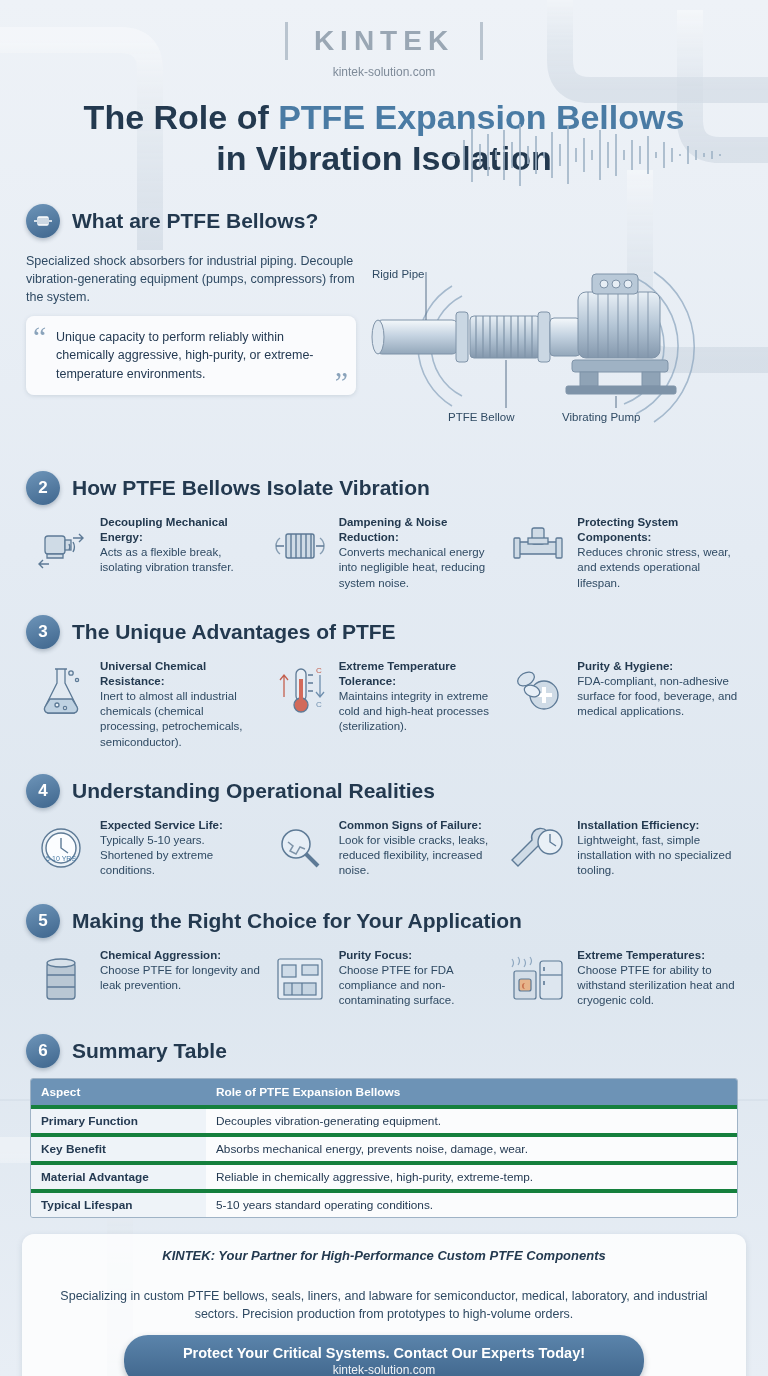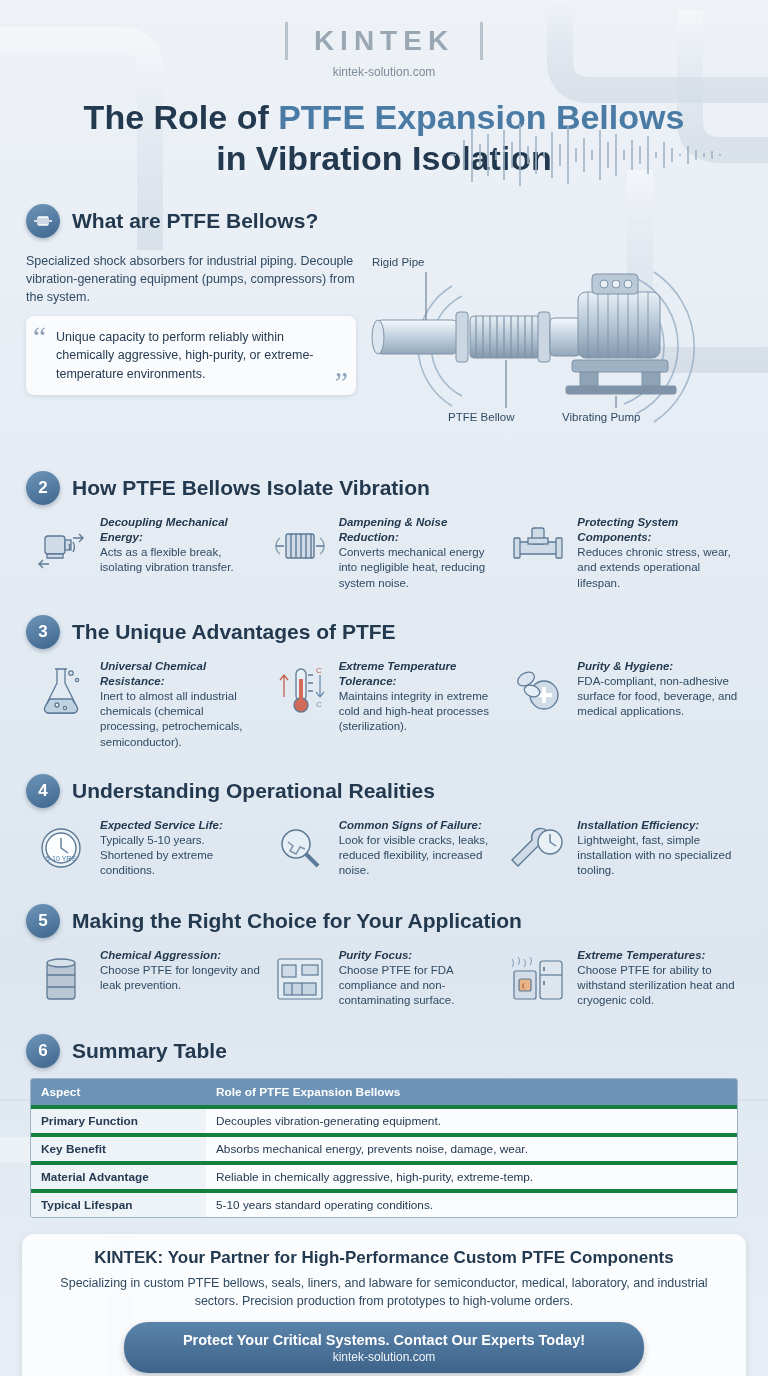--- a/index.html
+++ b/index.html
@@ -73,42 +73,42 @@
   .quote .qm-close { right:8px; bottom:-2px; }
 
   .s1-right { flex:1; position:relative; }
   .lbl { position:absolute; font-size:11.5px; color:#2f4a63; }
 
   
   .cols { display:flex; gap:8px; padding:0 30px; margin-top:2px; }
   .col { flex:1; display:flex; gap:8px; }
   .col .ic { flex:0 0 62px; height:62px; display:flex; align-items:center; justify-content:center; }
   .col .txt { font-size:11.5px; line-height:1.32; color:#2f4a63; }
-  .col .txt .h { font-weight:bold; color:#23394f; display:block;font-style:italic; }
+  .col .txt .h { font-weight:bold; color:#23394f; display:block; }
 
   
   .tbl { margin:10px 30px 0; border:1px solid #9fb3c6; border-radius:3px; overflow:hidden; }
   .tbl table { border-collapse:collapse; width:100%; font-size:11.8px; }
   .tbl th {
     background:#6d93b6; color:#fff; text-align:left;
     padding:6px 10px; font-weight:bold;margin-left:48px;
   }
   .tbl td { padding:5px 10px; border-top:4px solid #15803d; background:#fbfcfd; }
   .tbl td.k { font-weight:bold; background:#eef3f8; width:175px; }
 
   
   .footer {
     margin:16px 22px 0;
     background:rgba(255,255,255,.82);
     border-radius:12px;
     padding:14px 18px 16px;
     text-align:center;
     box-shadow:0 2px 6px rgba(80,100,120,.16);
   }
-  .footer h3 { margin:0 0 6px; font-size:17px; color:#23394f; }
+  .footer h3 { margin:0 0 24px; font-size:13px; color:#23394f;font-style:italic; }
   .footer p { margin:0; font-size:12.5px; line-height:1.45; color:#2f4a63; }
   .cta {
     margin:12px auto 0; width:520px;
     background:linear-gradient(180deg,#5b84ab,#3d6389);
     color:#fff; border-radius:24px; padding:10px 0 9px;
     box-shadow:0 3px 6px rgba(40,60,80,.3);
     cursor:pointer;
   }
   .cta .c1 { font-size:14.5px; font-weight:bold; }
   .cta .c2 { font-size:12px; opacity:.92; margin-top:2px; }
@@ -235,21 +235,21 @@
           <rect x="200" y="138" width="110" height="8" rx="2" fill="#7e93a8"></rect>
         </g>
 
         <g stroke="#5b7governor"></g>
         <g stroke="#59718a" stroke-width="1" fill="none">
           <path d="M60,24 V72"></path>
           <path d="M140,160 V112"></path>
           <path d="M250,160 V148"></path>
         </g>
       </svg>
-      <div class="lbl" style="left:6px;top:8px;">Rigid Pipe</div>
+      <div class="lbl" style="left:6px;top:20px;">Rigid Pipe</div>
       <div class="lbl" style="left:82px;top:163px;">PTFE Bellow</div>
       <div class="lbl" style="left:196px;top:163px;">Vibrating Pump</div>
     </div>
   </div>
 
   <div class="section">
     <div class="sec-head">
       <div class="badge">2</div>
       <div class="sec-title">How PTFE Bellows Isolate Vibration</div>
     </div>

